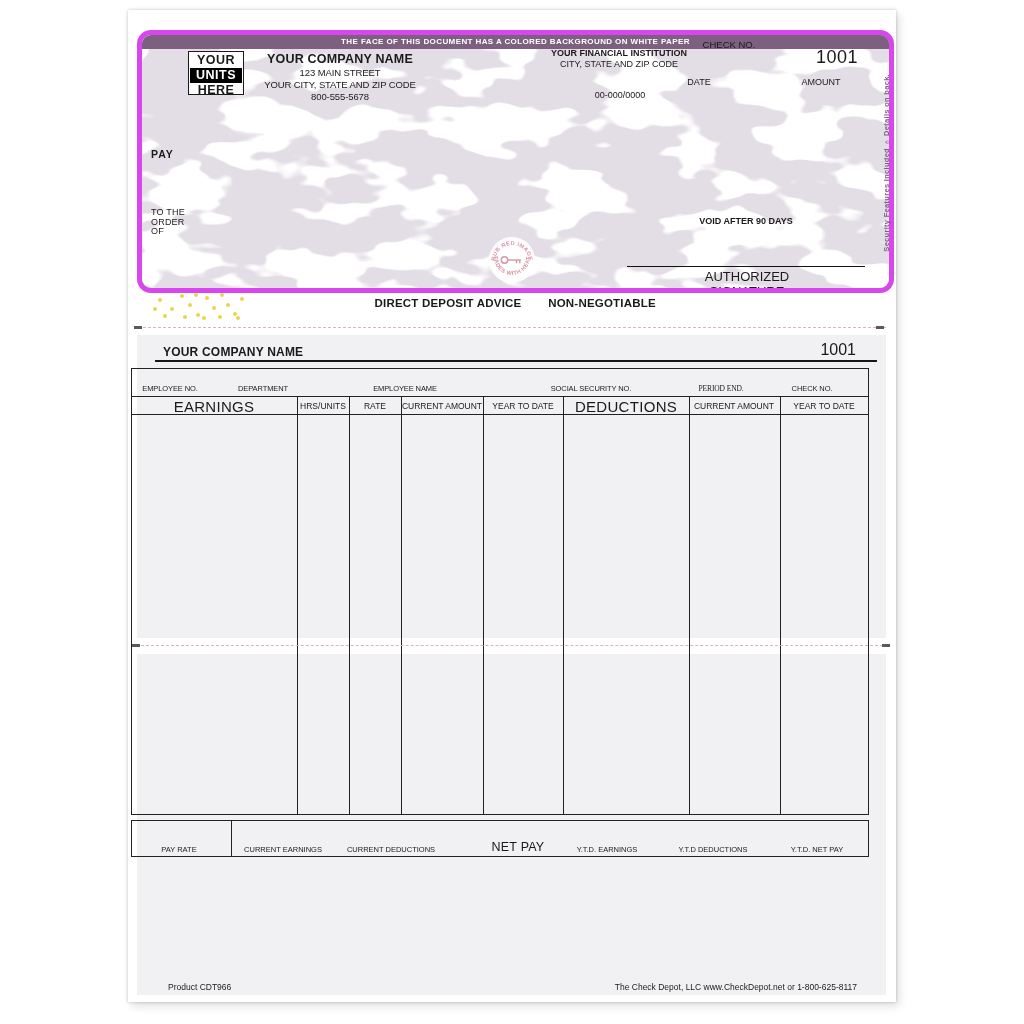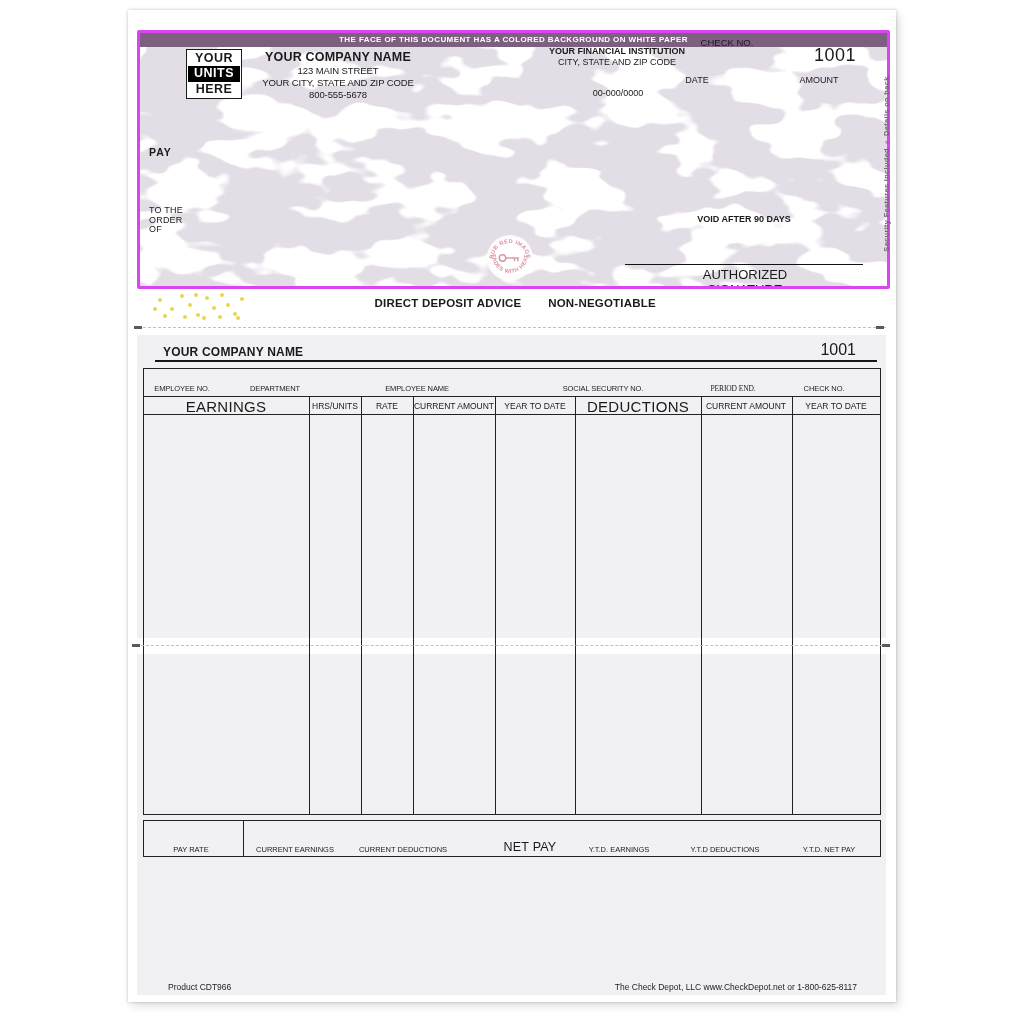--- a/index.html
+++ b/index.html
@@ -2,25 +2,25 @@
 <html><head>
 <meta charset="utf-8">
 <style>
   html,body{margin:0;padding:0;background:#ffffff;}
   body{width:1024px;height:1024px;position:relative;overflow:hidden;
        font-family:"Liberation Sans",sans-serif;color:#1a1a1a;}
   .page{position:absolute;left:128px;top:10px;width:768px;height:992px;background:#fff;
         box-shadow:0 0 3px rgba(0,0,0,.22),3px 4px 9px rgba(0,0,0,.13);}
   
   .check{position:absolute;left:9px;top:20px;width:747px;height:253px;
-         border:3px solid #d946ef;border-radius:2px;overflow:hidden;background:#4d7c0f;}
+         border:5px solid #d946ef;border-radius:14px;overflow:hidden;background:#4d7c0f;}
   .check svg.marble{position:absolute;left:0;top:0;}
   .banner{position:absolute;left:0;top:0;width:100%;height:14px;background:#7d5f80;color:#fff;
           font-size:8px;font-weight:bold;letter-spacing:.4px;text-align:center;line-height:14px;}
-  .logo-box{position:absolute;left:46px;top:16px;width:56px;height:50px;background:#fff;
+  .logo-box{position:absolute;left:46px;top:16px;width:56px;height:44px;background:#fff;
             border:1.5px solid #1a1a1a;padding:1px;box-sizing:border-box;
             display:flex;flex-direction:column;text-align:center;font-weight:bold;font-size:12.5px;}
   .logo-box span{flex:1;line-height:15px;letter-spacing:.5px;}
   .logo-mid{background:#000;color:#fff;}
   .co-block{position:absolute;left:88px;top:17px;width:220px;text-align:center;}
   .co-name{font-size:12.5px;font-weight:bold;letter-spacing:.2px;}
   .co-line{font-size:9.5px;margin-top:1px;letter-spacing:-0.1px;}
   .bank-block{position:absolute;left:377px;top:13px;width:200px;text-align:center;}
   .bank-name{font-size:9px;font-weight:bold;}
   .bank-line{font-size:9px;margin-top:1px;}
@@ -51,21 +51,21 @@
   .advice-sub{position:absolute;left:404px;top:287px;width:140px;text-align:center;font-size:11.5px;font-weight:bold;letter-spacing:.2px;}
   
   .perf{position:absolute;border-top:1.5px dashed #dfb0bd;}
   .perf-tick{position:absolute;width:8px;height:3px;background:#5a5a5a;}
   .mid-band{position:absolute;left:0;top:628px;width:768px;height:16px;background:#fff;}
   
   .stub{position:absolute;left:9px;top:325px;width:749px;height:660px;background:#f1f0f3;}
   .stub-company{position:absolute;left:26px;top:10px;font-size:12px;font-weight:bold;letter-spacing:.2px;}
   .stub-checkno{position:absolute;right:30px;top:6px;font-size:16px;}
   .stub-rule{position:absolute;left:18px;top:25px;width:722px;border-top:2px solid #161616;}
-  .stub-table{position:absolute;left:15px;top:358px;width:738px;height:489px;font-size:8.5px;}
+  .stub-table{position:absolute;left:3px;top:358px;width:738px;height:489px;font-size:8.5px;}
   .t-body{position:absolute;left:0;top:0;width:738px;height:447px;border:1.5px solid #222;box-sizing:border-box;}
   .t-hline{position:absolute;left:0;width:738px;border-top:1px solid #222;}
   .t-vline{position:absolute;top:28px;height:419px;border-left:1.5px solid #222;}
   .info-label{position:absolute;top:16px;transform:translateX(-50%);white-space:nowrap;font-size:7.5px;letter-spacing:-0.1px;}
   .col-label{position:absolute;top:31px;transform:translateX(-50%);white-space:nowrap;font-size:8.5px;line-height:14px;}
   .col-big{font-size:15px;line-height:12px;letter-spacing:.3px;}
   .t-summary{position:absolute;left:0;top:452px;width:738px;height:37px;border:1.5px solid #222;box-sizing:border-box;}
   .t-sumdiv{position:absolute;left:100px;top:452px;height:37px;border-left:1.5px solid #222;}
   .sum-label{position:absolute;bottom:3px;transform:translateX(-50%);white-space:nowrap;font-size:7.5px;}
   .sum-big{font-size:12.5px;font-weight:500;letter-spacing:.2px;}

